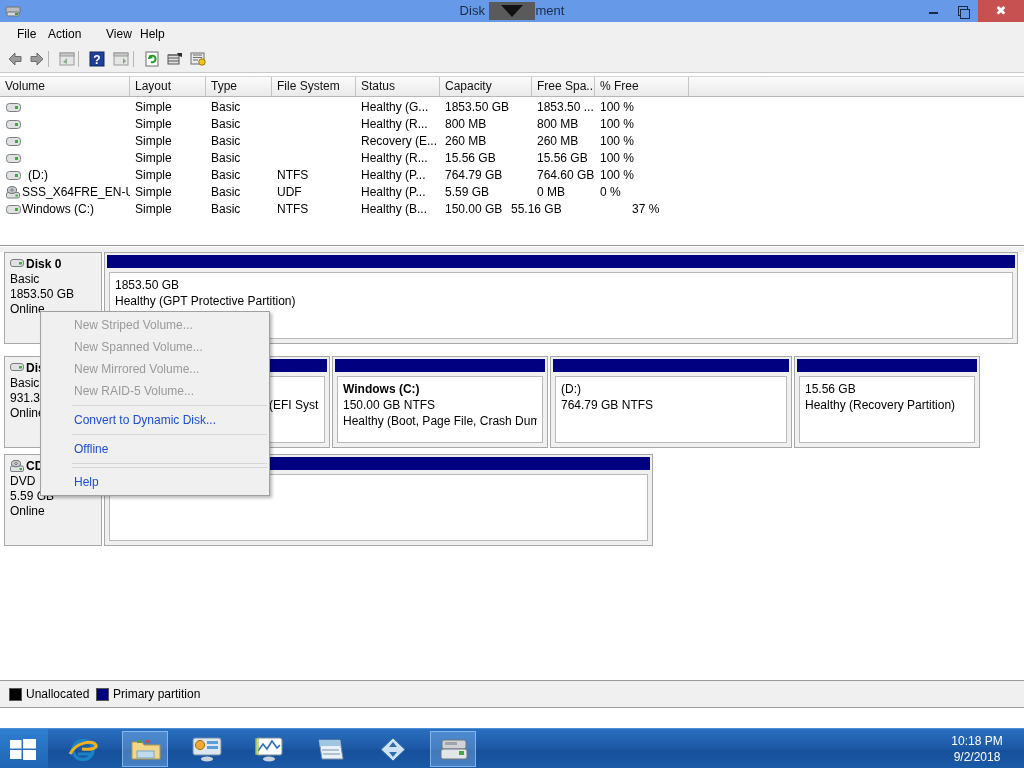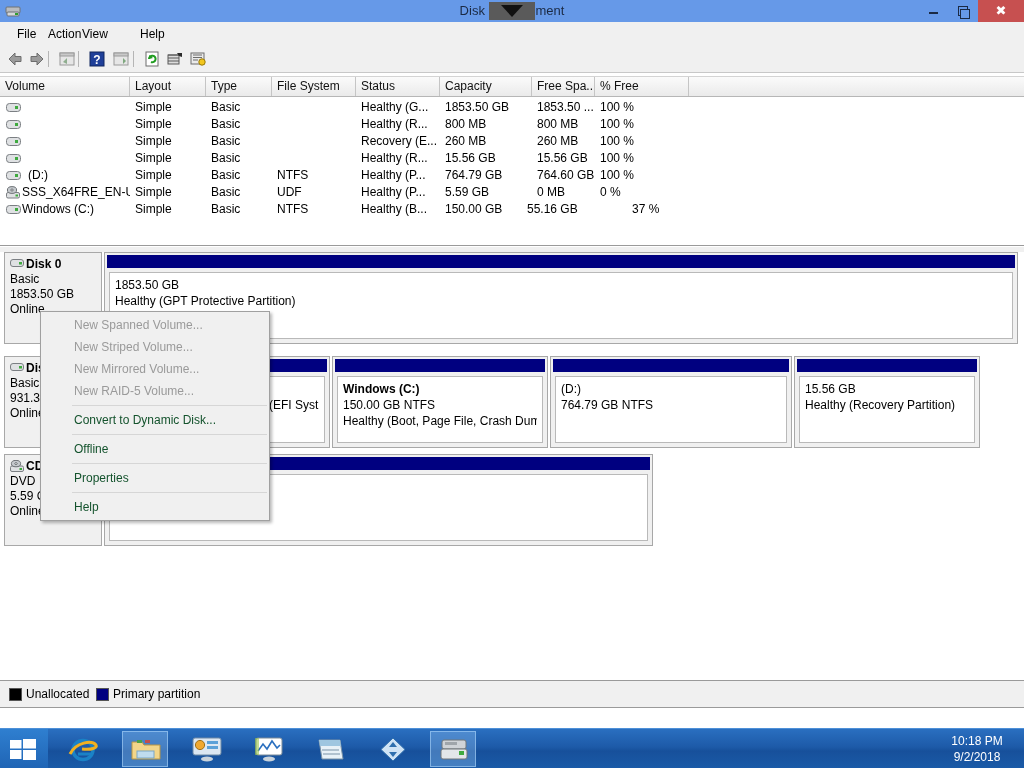--- a/index.html
+++ b/index.html
@@ -139,21 +139,21 @@
 
   
   .ctxmenu{
     position:absolute;left:40px;top:311px;width:228px;
     background:#f0f0f0;border:1px solid #a0a0a0;
     box-shadow:2px 2px 3px rgba(0,0,0,.28);
     padding:2px 0;
   }
   .ctxmenu .item{
     height:22px;line-height:22px;padding-left:33px;
-    font-size:12px;color:#14532d;white-space:nowrap;cursor:default;
+    font-size:12px;color:#1d4ed8;white-space:nowrap;cursor:default;
   }
   .ctxmenu .item.disabled{color:#9a9a9a;}
   .ctxmenu .sep{height:1px;margin:3px 2px 3px 31px;background:#d6d6d6;}
 
   
   .taskbar{
     position:absolute;left:0;top:728px;width:1024px;height:40px;
     background:linear-gradient(#2a6fc0,#1d5aa8 45%,#17509b 55%,#1a5ba8);
     border-top:1px solid #4d90d8;
   }
@@ -196,21 +196,21 @@
       </div>
       <div class="winbtn close">
         <div class="glyph">✖</div>
       </div>
     </div>
   </div>
 
   <div class="menubar">
     <div class="mi" style="left:8px">File</div>
     <div class="mi" style="left:39px">Action</div>
-    <div class="mi" style="left:73px">View</div>
+    <div class="mi" style="left:97px">View</div>
     <div class="mi" style="left:131px">Help</div>
   </div>
 
   <div class="toolbar">
     <svg class="tb" style="left:6px" viewBox="0 0 18 18">
       <path d="M9 3 L3 9 L9 15 L9 11.5 L15 11.5 L15 6.5 L9 6.5 Z" fill="#9b9b9b" stroke="#6d6d6d"></path>
     </svg>
     <svg class="tb" style="left:28px" viewBox="0 0 18 18">
       <path d="M9 3 L15 9 L9 15 L9 11.5 L3 11.5 L3 6.5 L9 6.5 Z" fill="#9b9b9b" stroke="#6d6d6d"></path>
     </svg>
@@ -357,21 +357,21 @@
       <svg class="vicon" viewBox="0 0 15 11">
         <rect x="0.5" y="1.5" width="14" height="8" rx="3" fill="#dfe1e3" stroke="#7b7f83"></rect>
         <rect x="9" y="4" width="3" height="3" fill="#3faa3f"></rect>
       </svg>
       <div class="vcell" style="left:22px;width:108px">Windows (C:)</div>
       <div class="vcell" style="left:135px;width:70px">Simple</div>
       <div class="vcell" style="left:211px;width:60px">Basic</div>
       <div class="vcell" style="left:277px;width:78px">NTFS</div>
       <div class="vcell" style="left:361px;width:80px">Healthy (B...</div>
       <div class="vcell" style="left:445px;width:88px">150.00 GB</div>
-      <div class="vcell" style="left:527px;width:60px">55.16 GB</div>
+      <div class="vcell" style="left:511px;width:60px">55.16 GB</div>
       <div class="vcell" style="left:632px;width:80px">37 %</div>
     </div>
   </div>
 
   <div class="splitter"></div>
 
   <div class="disk-pane">
 
     <div class="disk-row" style="top:0;height:92px">
       <div class="disk-info" style="height:92px">
@@ -480,30 +480,29 @@
   </div>
 
   <div class="legend">
     <div class="sw" style="left:9px;background:#000000"></div>
     <div class="lb" style="left:26px">Unallocated</div>
     <div class="sw" style="left:96px;background:#000080"></div>
     <div class="lb" style="left:113px">Primary partition</div>
   </div>
 
   <div class="ctxmenu">
+    <div class="item disabled">New Striped Volume...</div>
     <div class="item disabled">New Spanned Volume...</div>
-    <div class="item disabled">New Striped Volume...</div>
     <div class="item disabled">New Mirrored Volume...</div>
     <div class="item disabled">New RAID-5 Volume...</div>
     <div class="sep"></div>
     <div class="item">Convert to Dynamic Disk...</div>
     <div class="sep"></div>
     <div class="item">Offline</div>
     <div class="sep"></div>
-    <div class="item">Properties</div>
     <div class="sep"></div>
     <div class="item">Help</div>
   </div>
 
   <div class="taskbar">
     <div class="startbtn">
       <svg style="position:absolute;left:10px;top:10px;width:26px;height:21px" viewBox="0 0 26 21">
         <rect x="0" y="1" width="11.5" height="8.5" fill="#ffffff"></rect>
         <rect x="13" y="0" width="13" height="9.5" fill="#ffffff"></rect>
         <rect x="0" y="11" width="11.5" height="9" fill="#ffffff"></rect>

